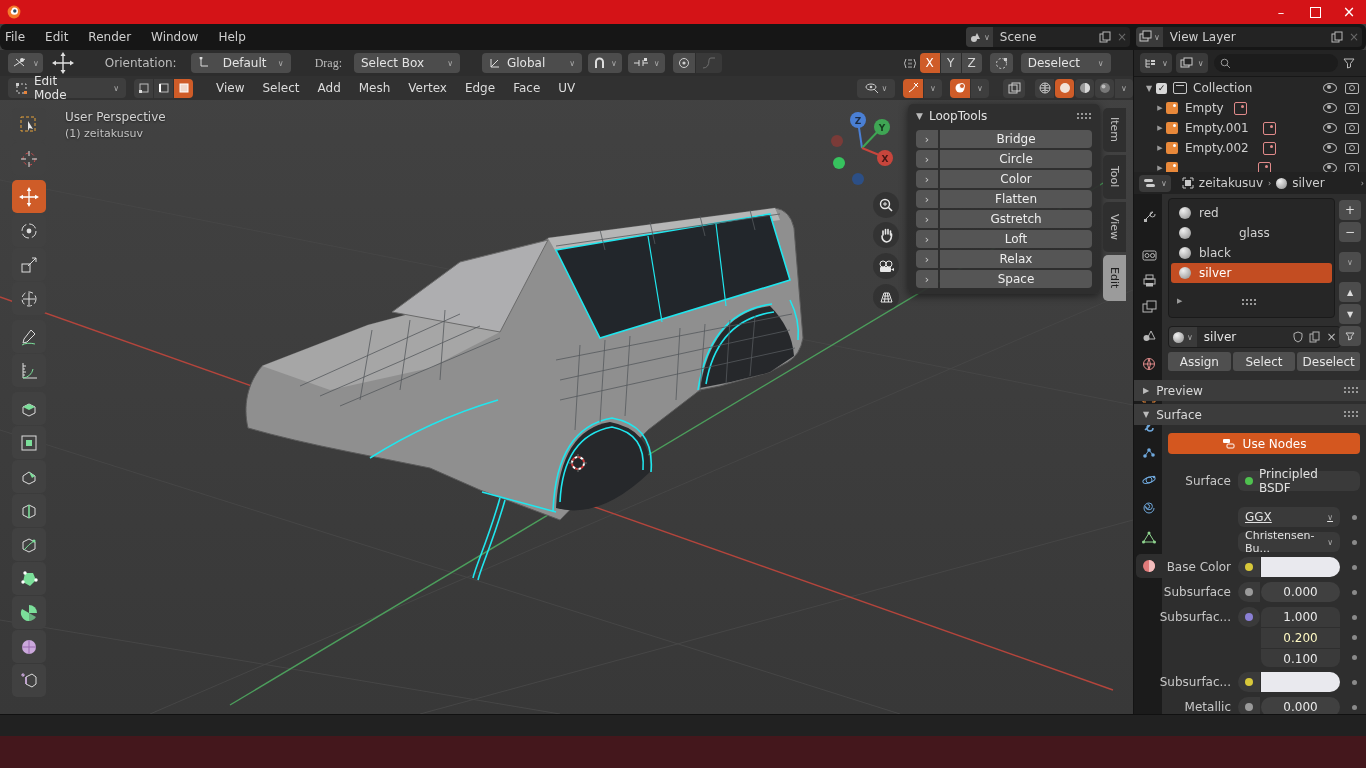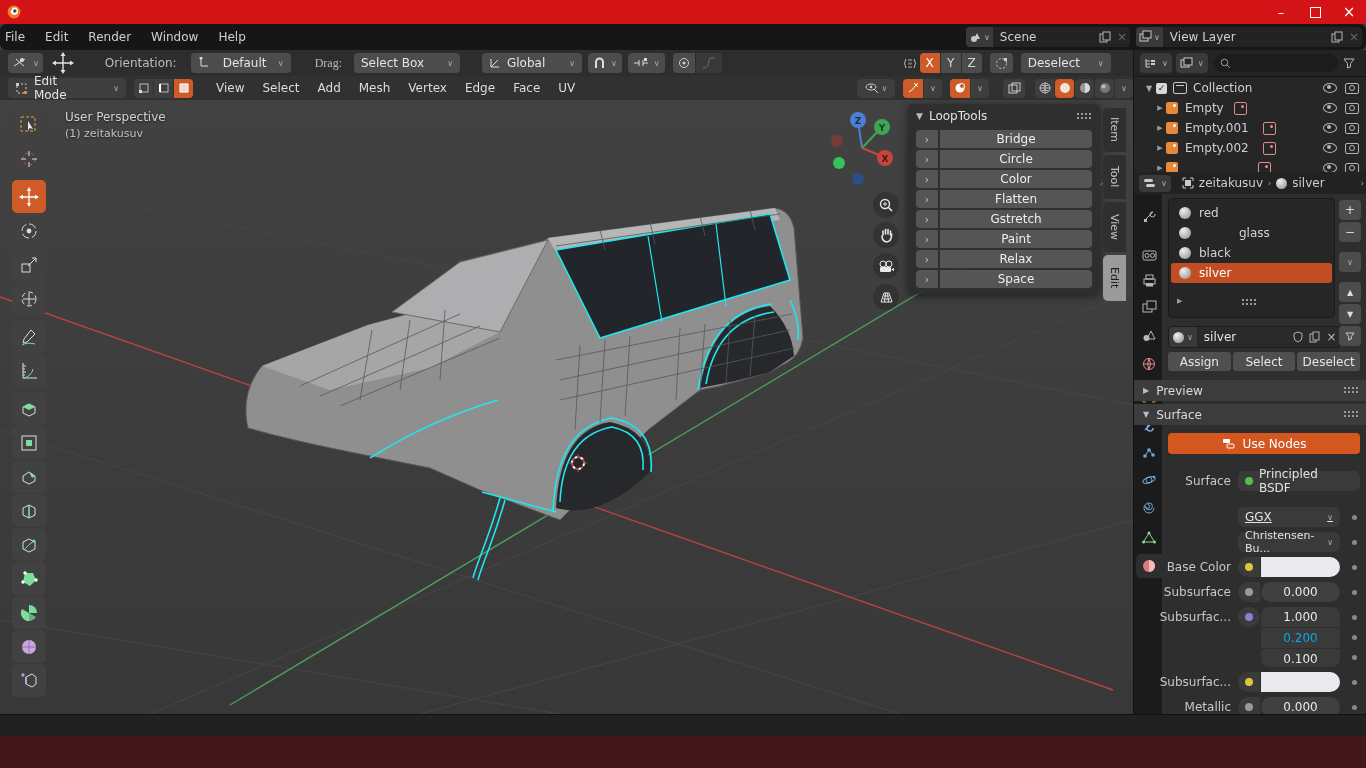--- a/index.html
+++ b/index.html
@@ -597,21 +597,21 @@
       <div class="lt-row">
           <span class="lt-arrow">›</span>
           <span class="lt-btn">Flatten</span>
         </div>
       <div class="lt-row">
           <span class="lt-arrow">›</span>
           <span class="lt-btn">Gstretch</span>
         </div>
       <div class="lt-row">
           <span class="lt-arrow">›</span>
-          <span class="lt-btn">Paint</span>
+          <span class="lt-btn">Loft</span>
         </div>
       <div class="lt-row">
           <span class="lt-arrow">›</span>
           <span class="lt-btn">Relax</span>
         </div>
       <div class="lt-row" style="margin-bottom:6px;">
           <span class="lt-arrow">›</span>
           <span class="lt-btn">Space</span>
         </div>
     </div>
@@ -920,21 +920,21 @@
       </span>
     <span class="valfield" style="left:127px;top:410px;width:79px;">0.000</span>
     <span class="deco" style="left:218px;top:418px;"></span>
 
     <span class="rowlbl" style="left:2px;top:438px;">Subsurfac...</span>
     <span class="dotbtn" style="left:104px;top:435px;border-radius:10px;">
         <span class="cdot" style="background:#8a7fd4;"></span>
       </span>
     <div class="abs" style="left:127px;top:435px;width:79px;height:60px;background:#3a3a3a;border-radius:8px;overflow:hidden;">
       <span class="cc" style="display:flex;height:20px;color:#e8e8e8;border-bottom:1px solid #2e2e2e;">1.000</span>
-      <span class="cc" style="display:flex;height:20px;color:#0ea5e9;border-bottom:1px solid #2e2e2e;">0.200</span>
+      <span class="cc" style="display:flex;height:20px;color:#fef9c3;border-bottom:1px solid #2e2e2e;">0.200</span>
       <span class="cc" style="display:flex;height:19px;color:#e8e8e8;">0.100</span>
     </div>
     <span class="deco" style="left:218px;top:443px;"></span>
     <span class="deco" style="left:218px;top:463px;"></span>
     <span class="deco" style="left:218px;top:483px;"></span>
 
     <span class="rowlbl" style="left:2px;top:503px;">Subsurfac...</span>
     <span class="dotbtn" style="left:104px;top:500px;">
         <span class="cdot" style="background:#d8c83a;"></span>
       </span>

